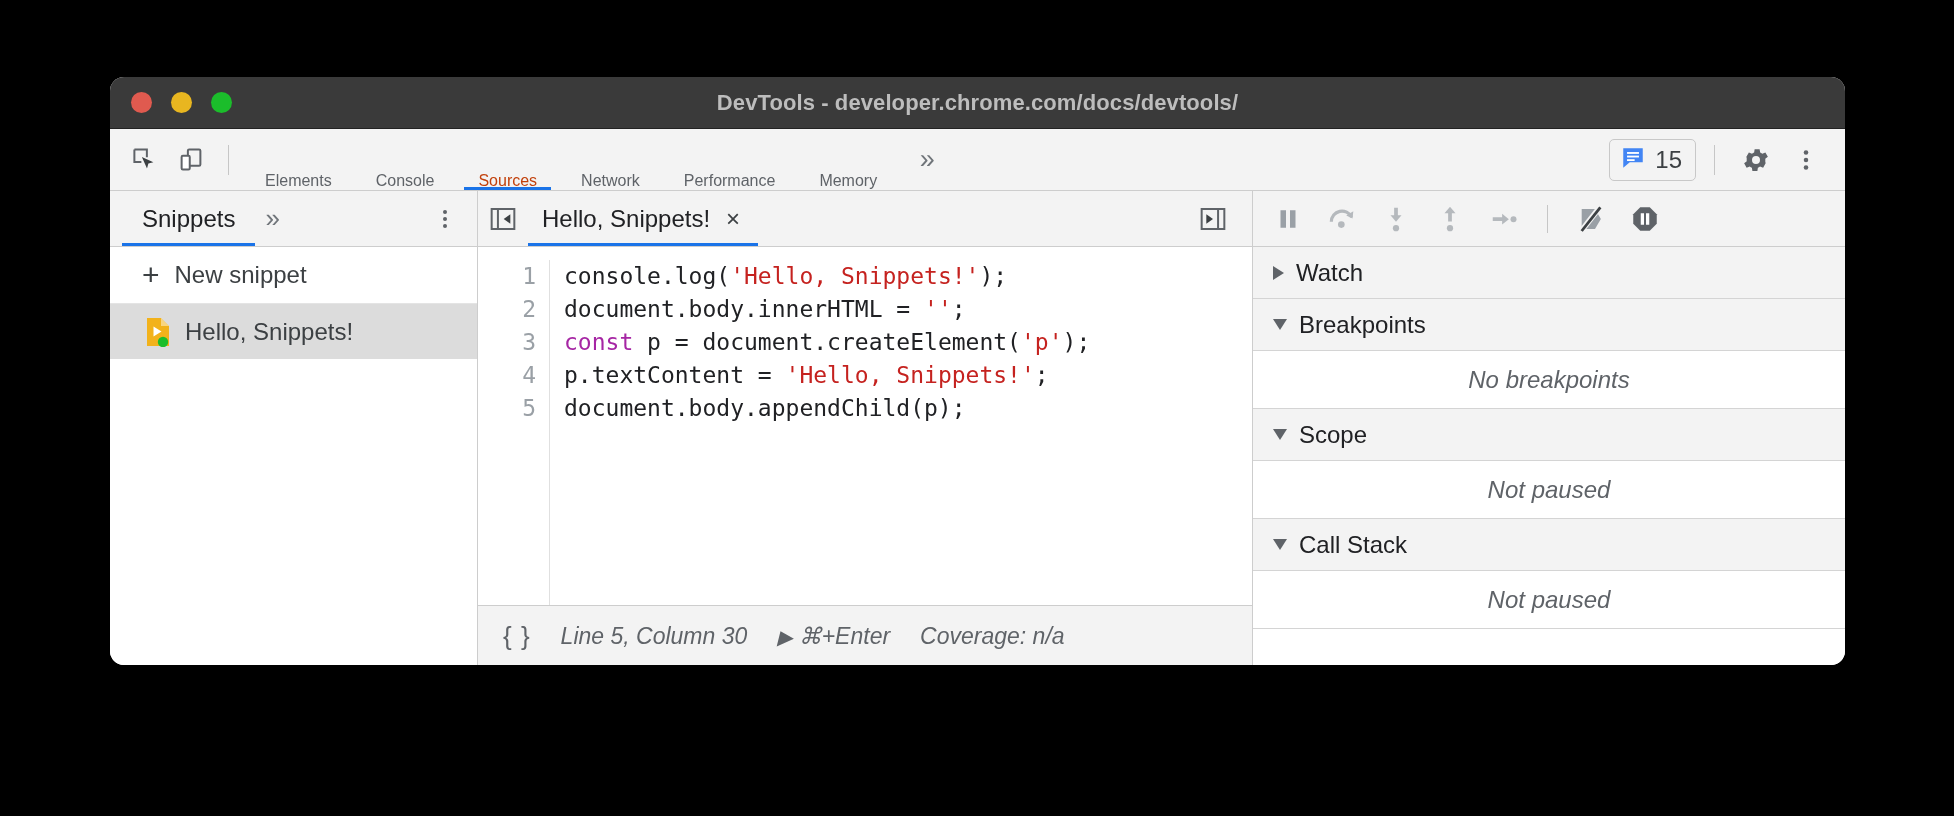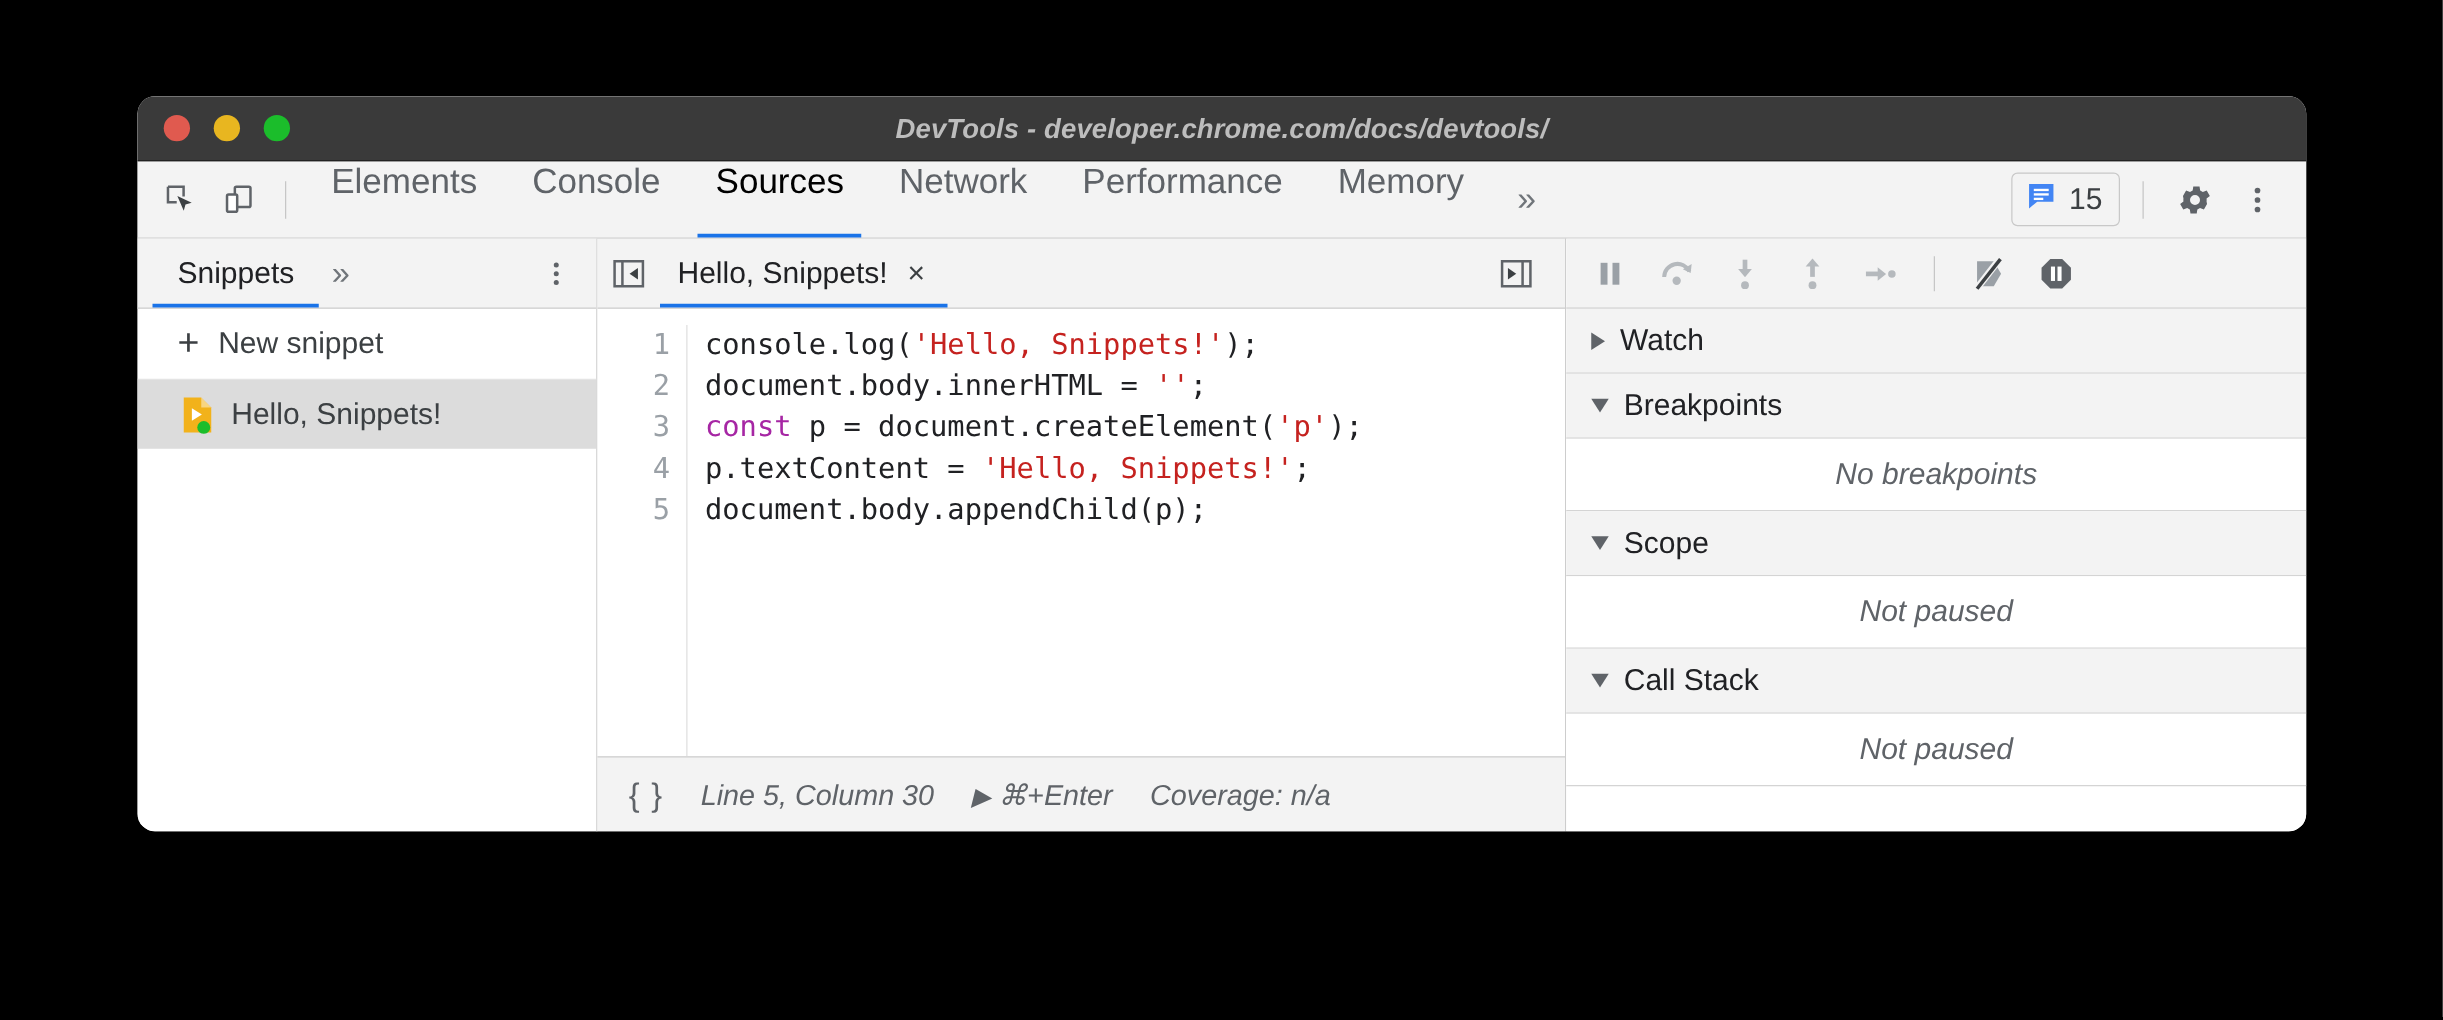--- a/index.html
+++ b/index.html
@@ -56,21 +56,20 @@
   .light.yellow { background: #e8b620; }
   .light.green  { background: #1bbd2b; }
   #window-title {
     width: 100%;
     text-align: center;
     color: #bdbdbd;
     font-size: 22px;
     font-weight: bold;
     letter-spacing: 0.1px;
     pointer-events: none;
-    font-style: italic;
   }
 
   
   #tabstrip {
     height: 62px;
     background: #f3f3f3;
     border-bottom: 1px solid #cdcdcd;
     display: flex;
     align-items: center;
     padding-left: 12px;
@@ -87,29 +86,29 @@
   .tb-sep {
     width: 1px;
     height: 30px;
     background: #c6c6c6;
     margin: 0 14px;
   }
   .panel-tab {
     position: relative;
     height: 61px;
     display: flex;
-    align-items: flex-start;
+    align-items: flex-end;
     padding: 0 22px;
-    font-size: 28px;
+    font-size: 16px;
     color: #5f6368;
     cursor: pointer;
     white-space: nowrap;
   }
   .panel-tab.active {
-    color: #000000;
+    color: #c2410c;
   }
   .panel-tab.active::after {
     content: "";
     position: absolute;
     left: 8px; right: 8px; bottom: 0;
     height: 3px;
     background: #1a73e8;
   }
   .more-tabs {
     display: flex;

